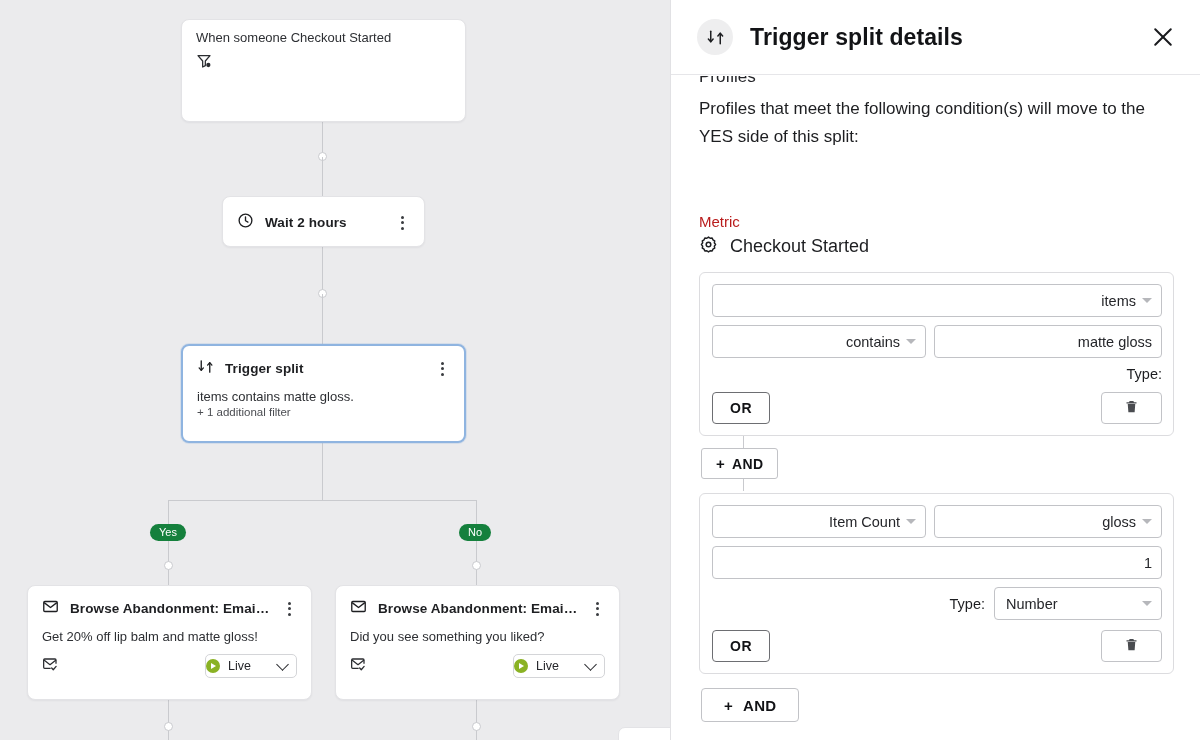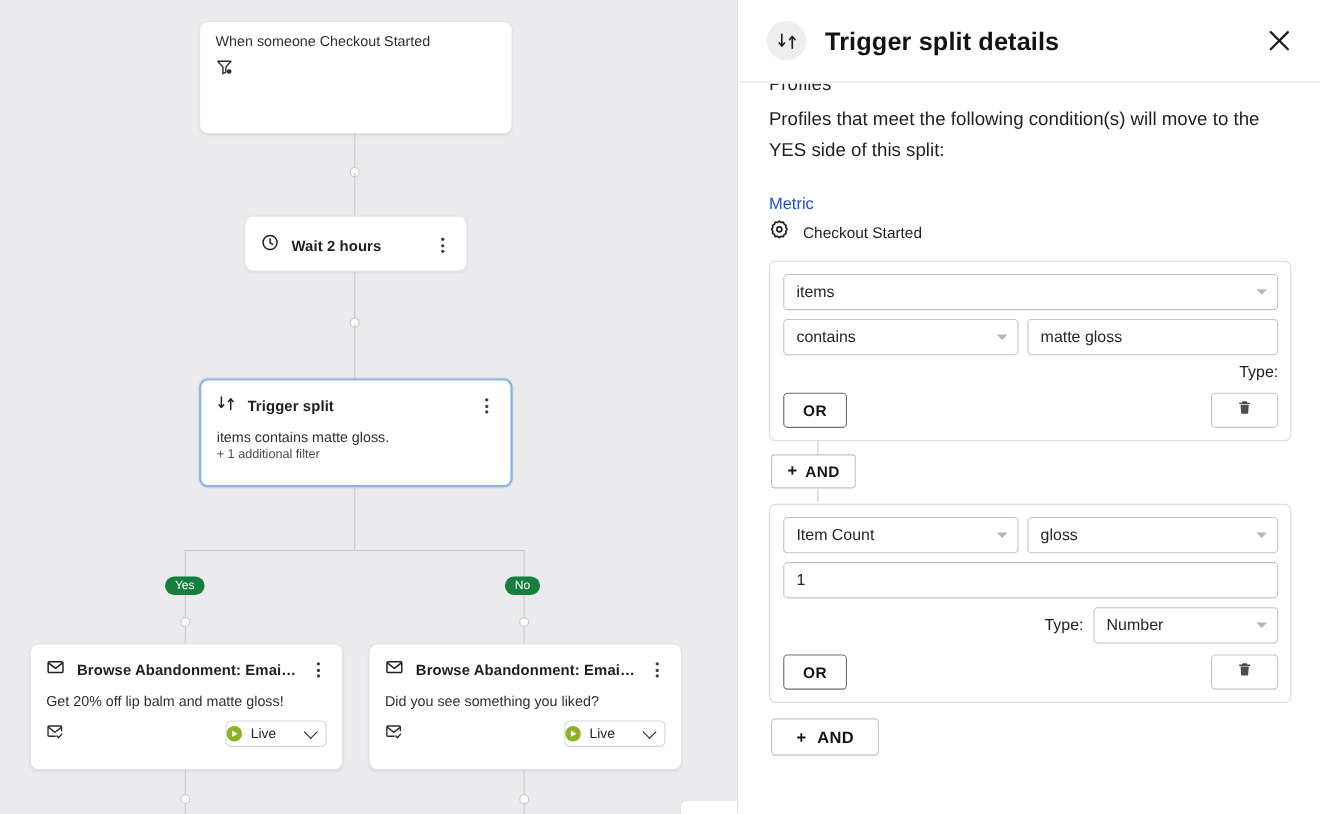--- a/index.html
+++ b/index.html
@@ -146,35 +146,35 @@
     height: 13px; overflow: hidden; position: relative;
     font-size: 17px; color: #25262a; line-height: 22px;
   }
   .clip-line span { position: absolute; top: -10px; left: 0; }
 
   .lead {
     font-size: 17px; color: #1d1e21; line-height: 28px;
     margin-top: 6px;
   }
   .metric-label {
-    font-size: 15px; color: #1d4ed8;
-    margin-top: 26px;
+    font-size: 15px; color: #b91c1c;
+    margin-top: 62px;
   }
   .metric-row {
     display: flex; align-items: center; gap: 12px;
     margin-top: 5px;
   }
-  .metric-row .mname { font-size: 14px; color: #1d1e21; }
+  .metric-row .mname { font-size: 18px; color: #1d1e21; }
 
   .cond-group {
     border: 1px solid #dcdcdf; border-radius: 6px;
     padding: 11px 11px 11px 12px;
     margin-top: 14px; background: #fff;
   }
-  .row { display: flex; gap: 8px; margin-bottom: 8px; }
+  .row { display: flex; gap: 8px; margin-bottom: 8px; text-align: right; }
   .row:last-child { margin-bottom: 0; }
 
   .field {
     border: 1px solid #c2c3c7; border-radius: 4px;
     background: #fff; height: 33px;
     display: flex; align-items: center;
     padding: 0 9px 0 11px;
     font-size: 14.5px; color: #25262a;
   }
   .field .fval { flex: 1; white-space: nowrap; overflow: hidden; text-overflow: ellipsis; }

